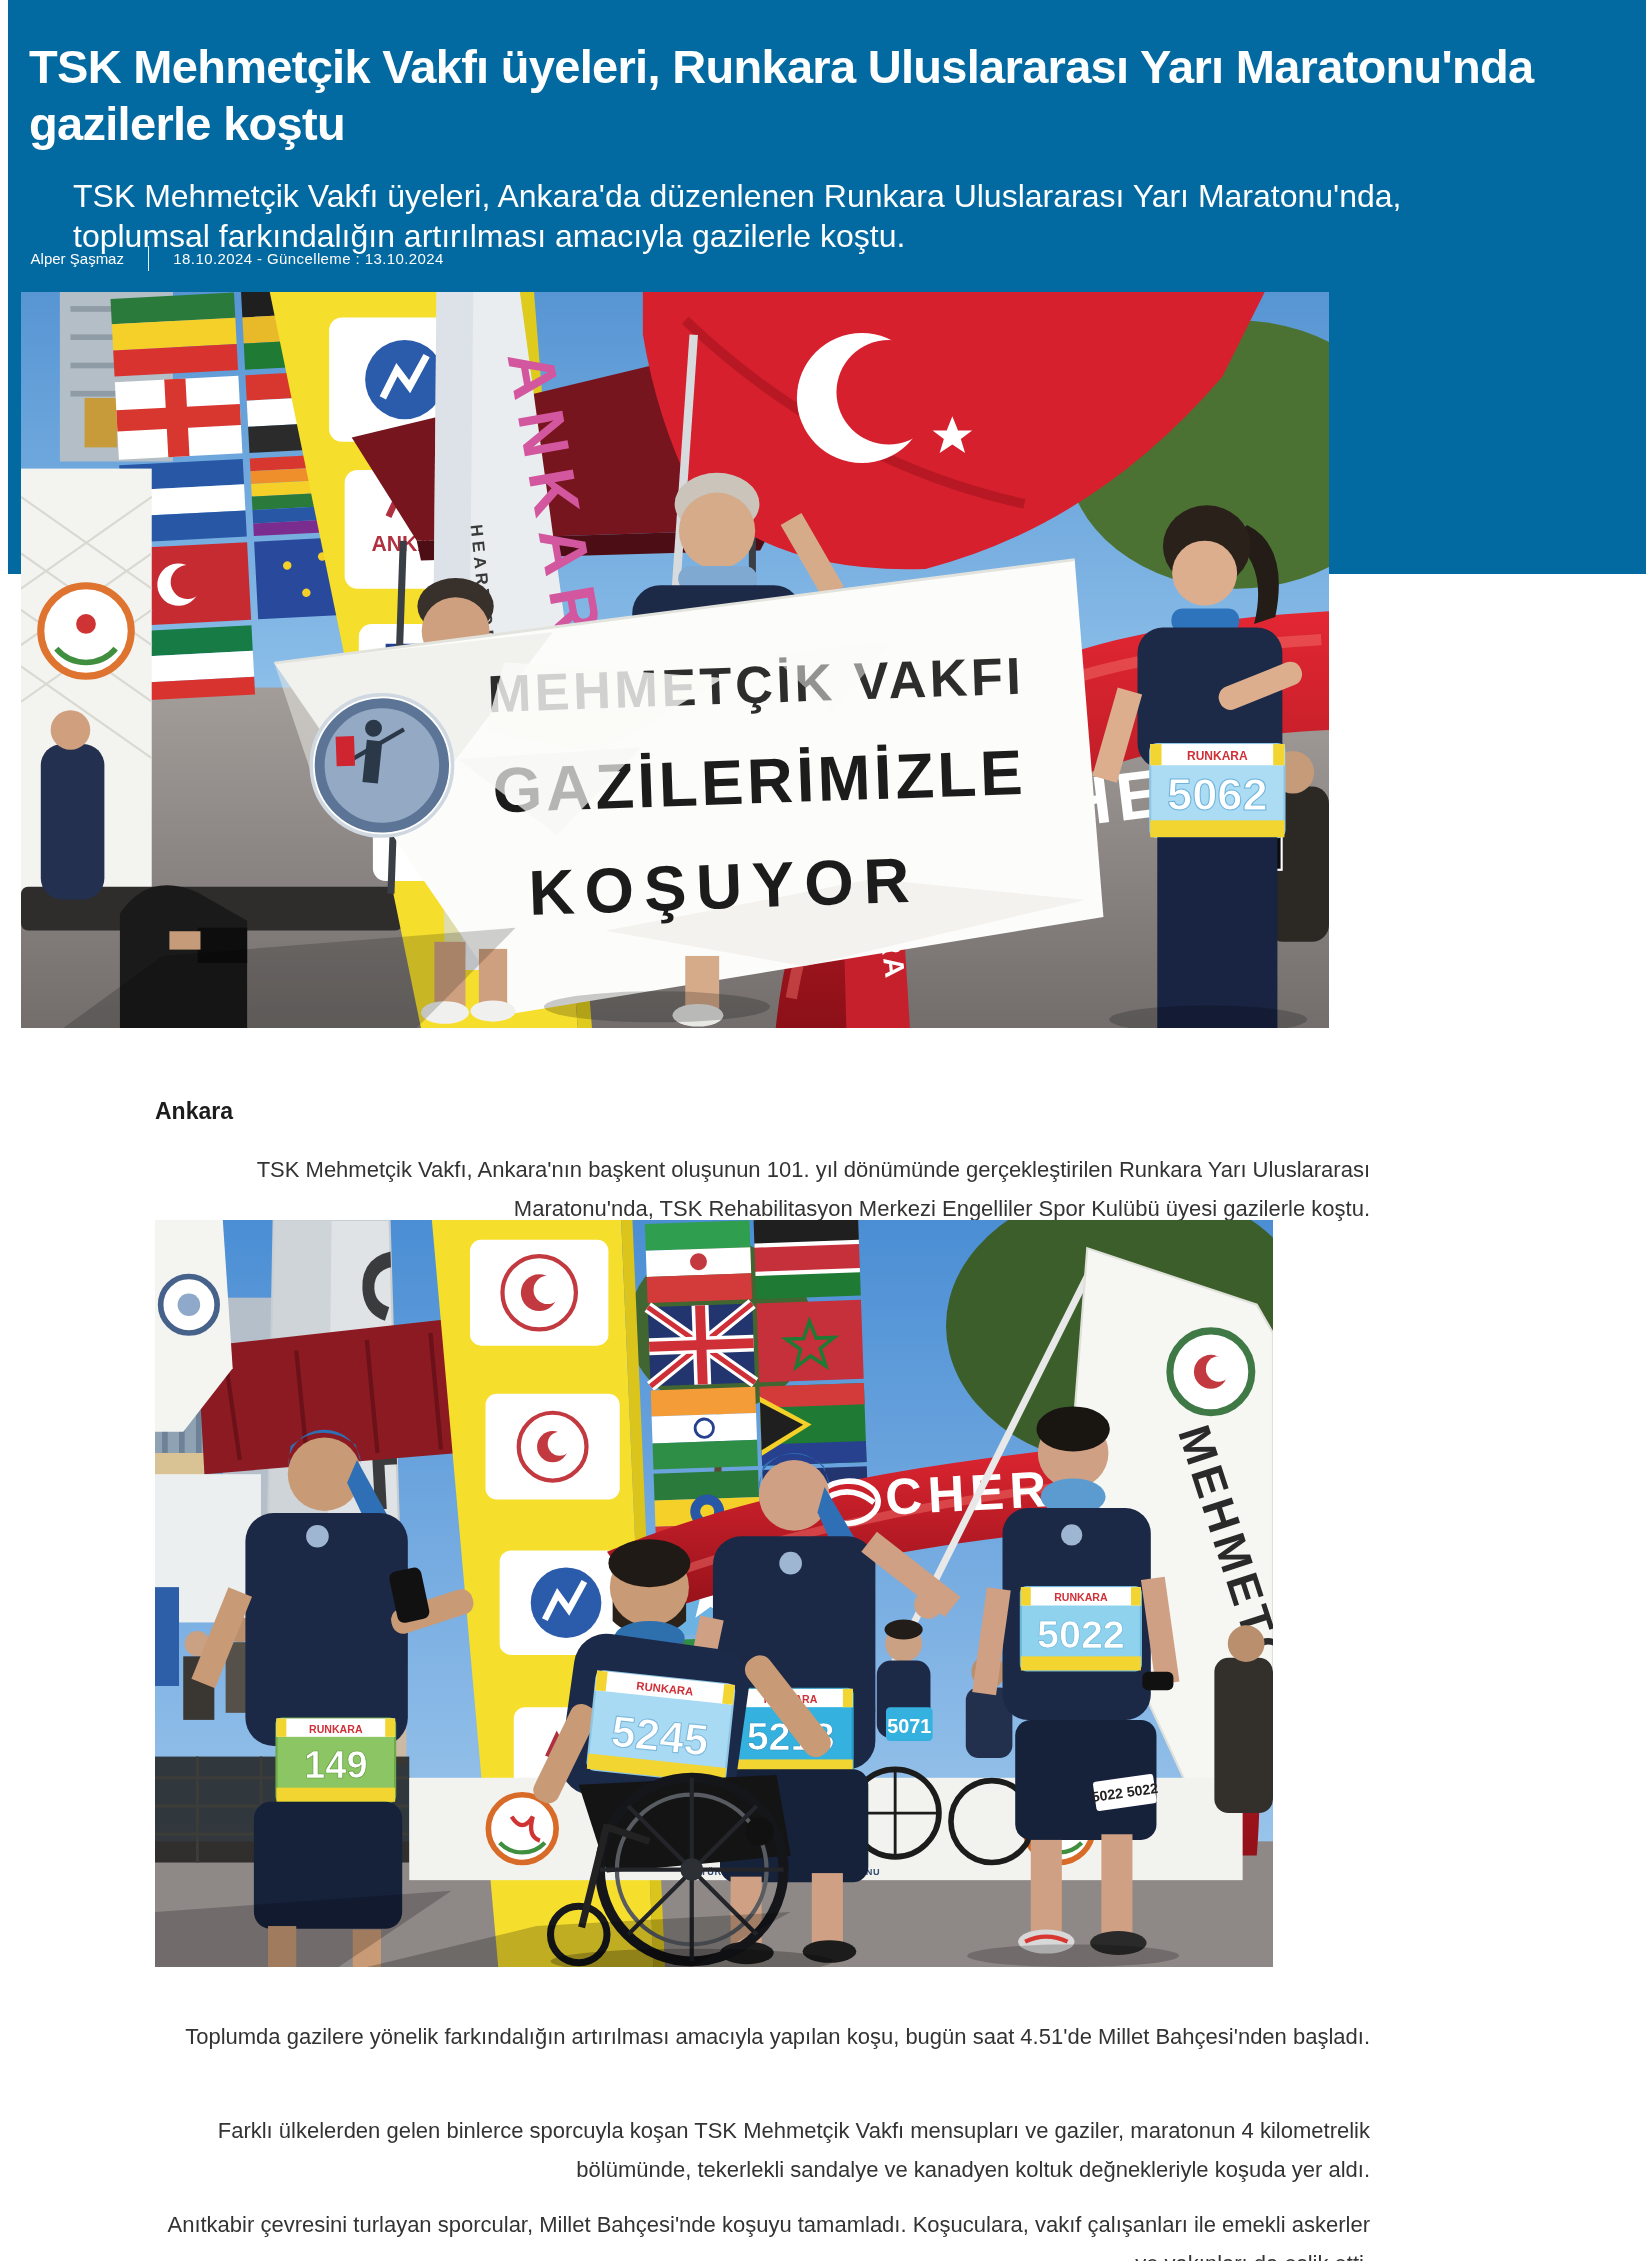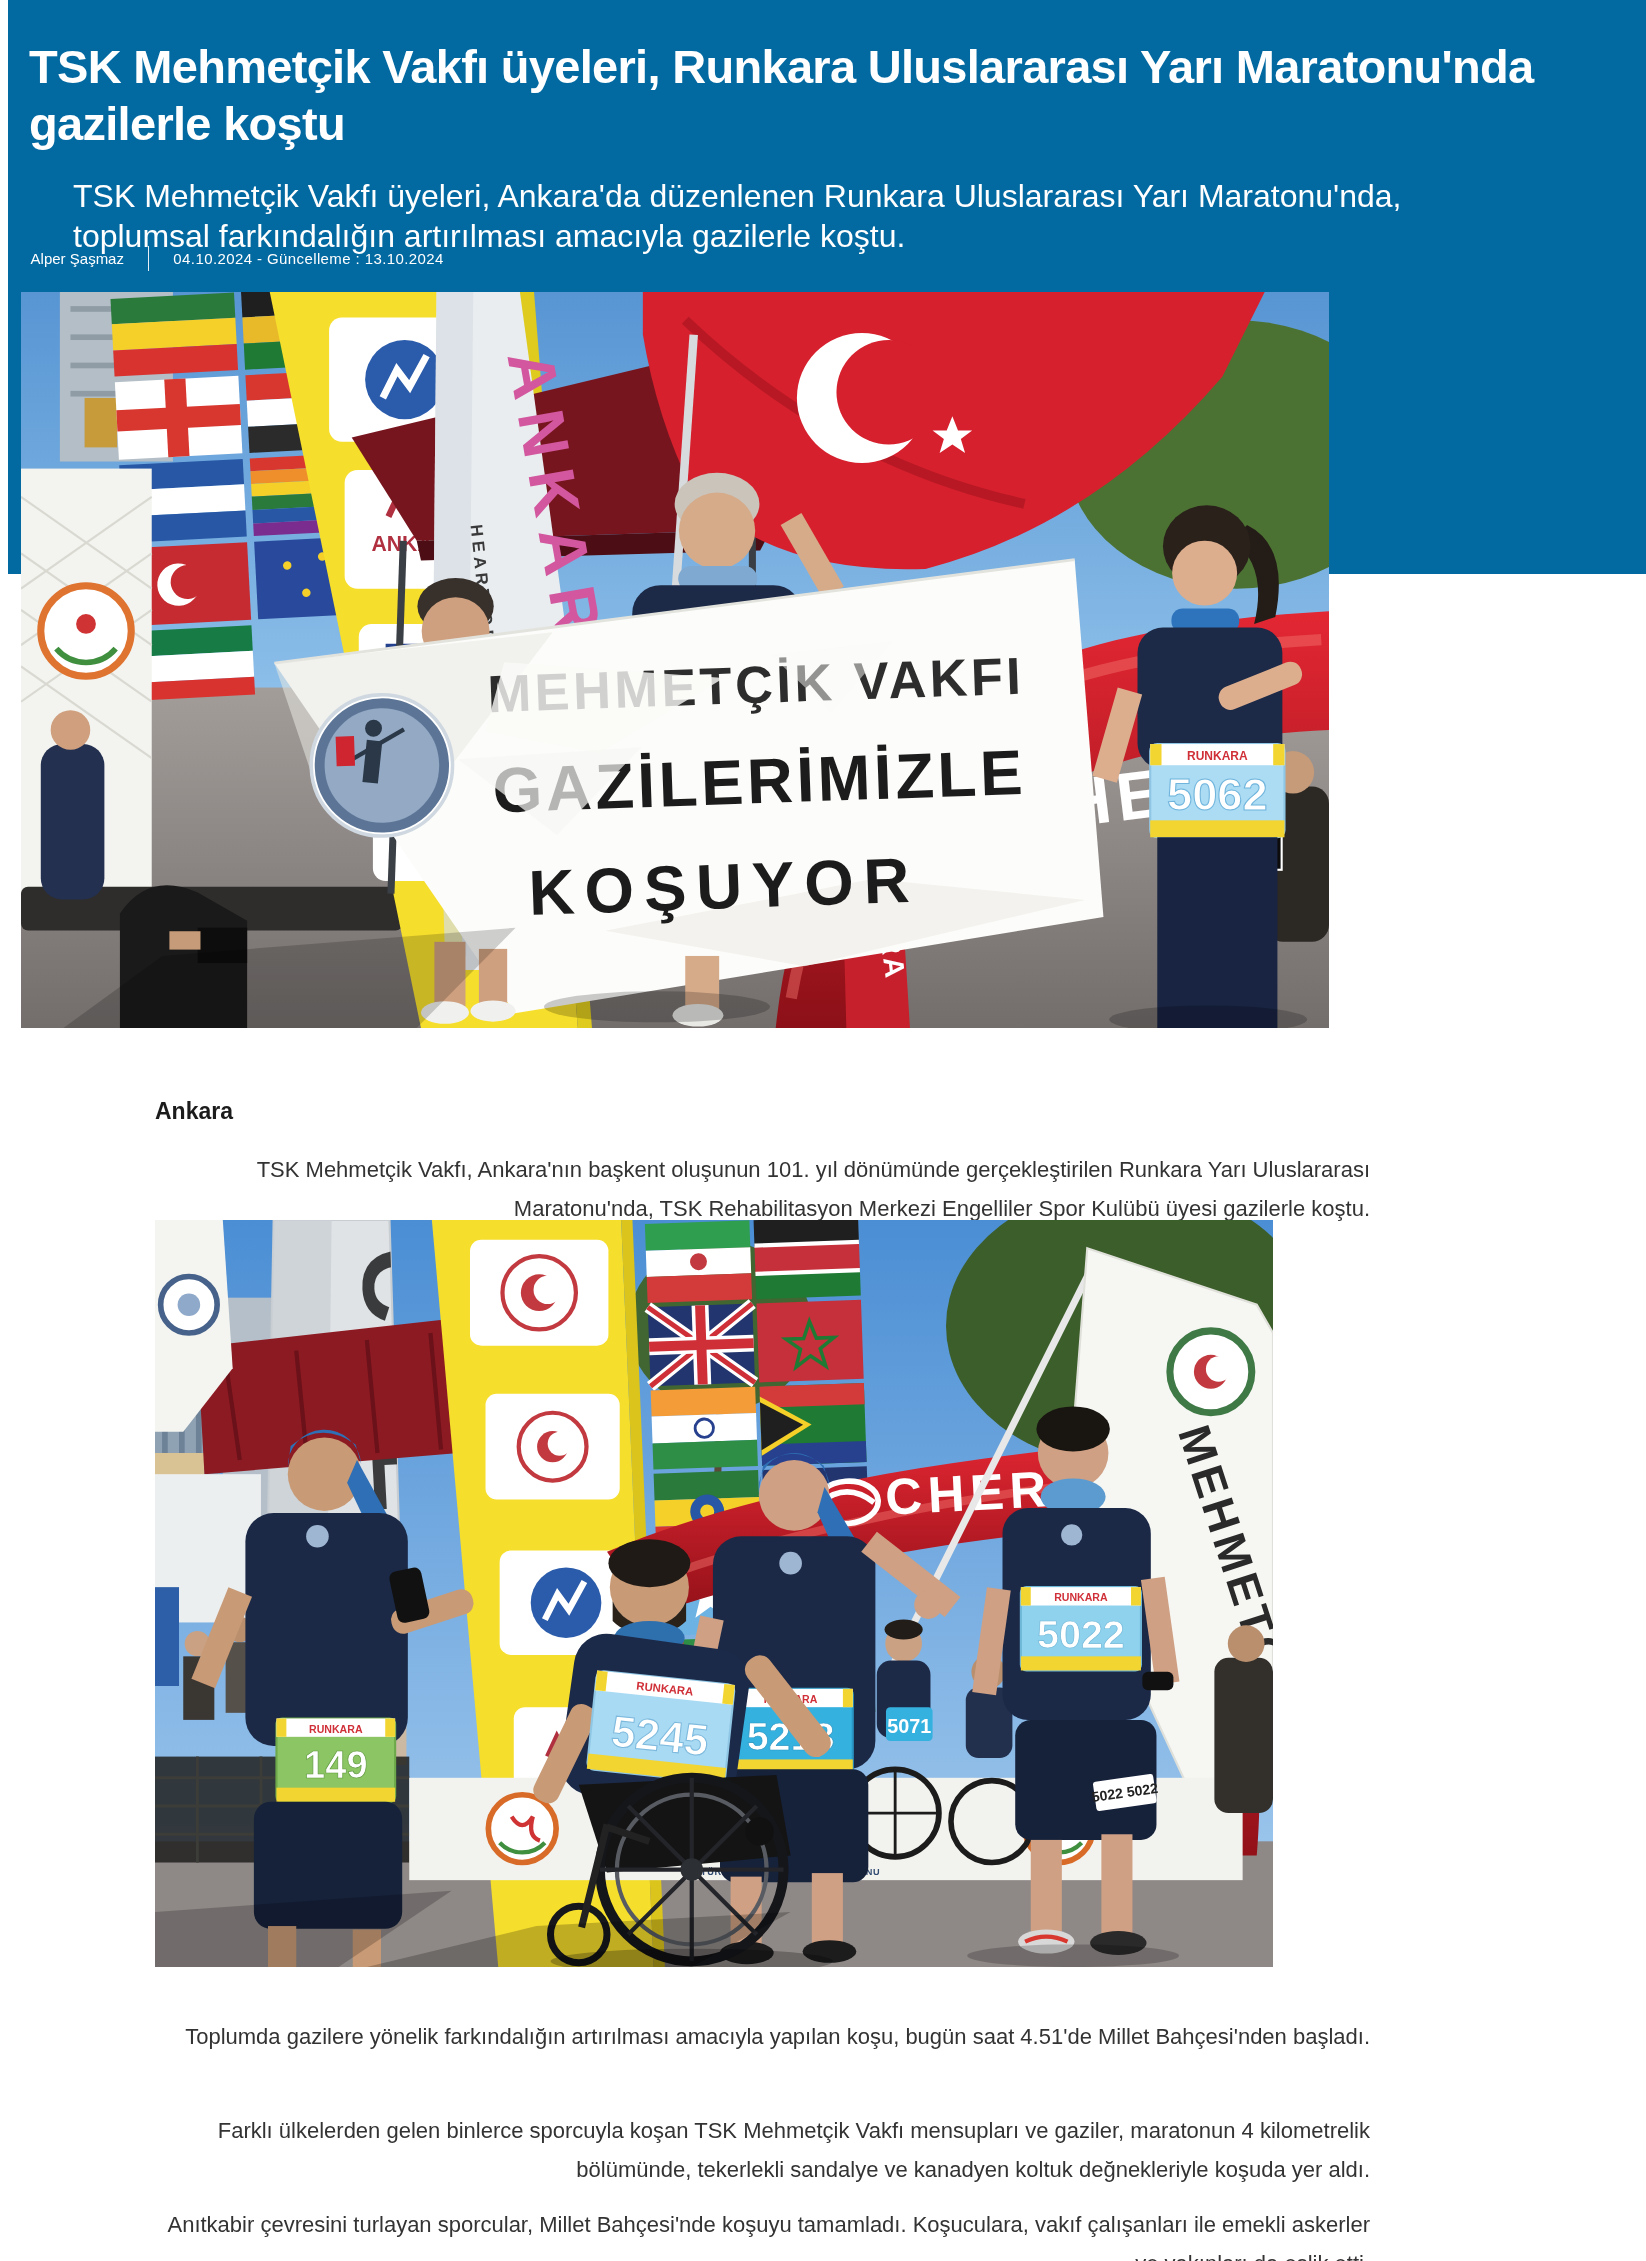--- a/index.html
+++ b/index.html
@@ -23,21 +23,21 @@
 </style>
 </head>
 <body>
 
 <header class="header-band">
   <h1 class="article-title">TSK Mehmetçik Vakfı üyeleri, Runkara Uluslararası Yarı Maratonu'nda gazilerle koştu</h1>
   <p class="article-subtitle">TSK Mehmetçik Vakfı üyeleri, Ankara'da düzenlenen Runkara Uluslararası Yarı Maratonu'nda, toplumsal farkındalığın artırılması amacıyla gazilerle koştu.</p>
   <div class="byline">
     <span>Alper Şaşmaz</span>
     <span class="sep"></span>
-    <span class="date">04.10.2024 - Güncelleme : 13.10.2024</span>
+    <span class="date">18.10.2024 - Güncelleme : 13.10.2024</span>
   </div>
 </header>
 
 <figure class="hero-photo">
 <svg viewBox="0 0 1851 1042" preserveAspectRatio="none">
   <defs>
     <linearGradient id="sky1" x1="0" y1="0" x2="0" y2="1">
       <stop offset="0" stop-color="#5795d3"></stop>
           <stop offset="1" stop-color="#8fc1ea"></stop>
     </linearGradient>

